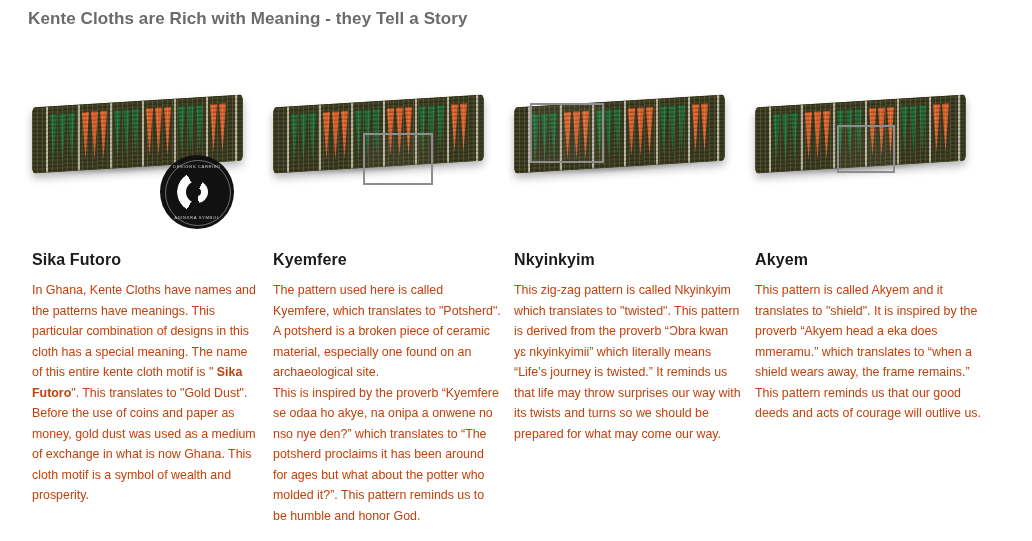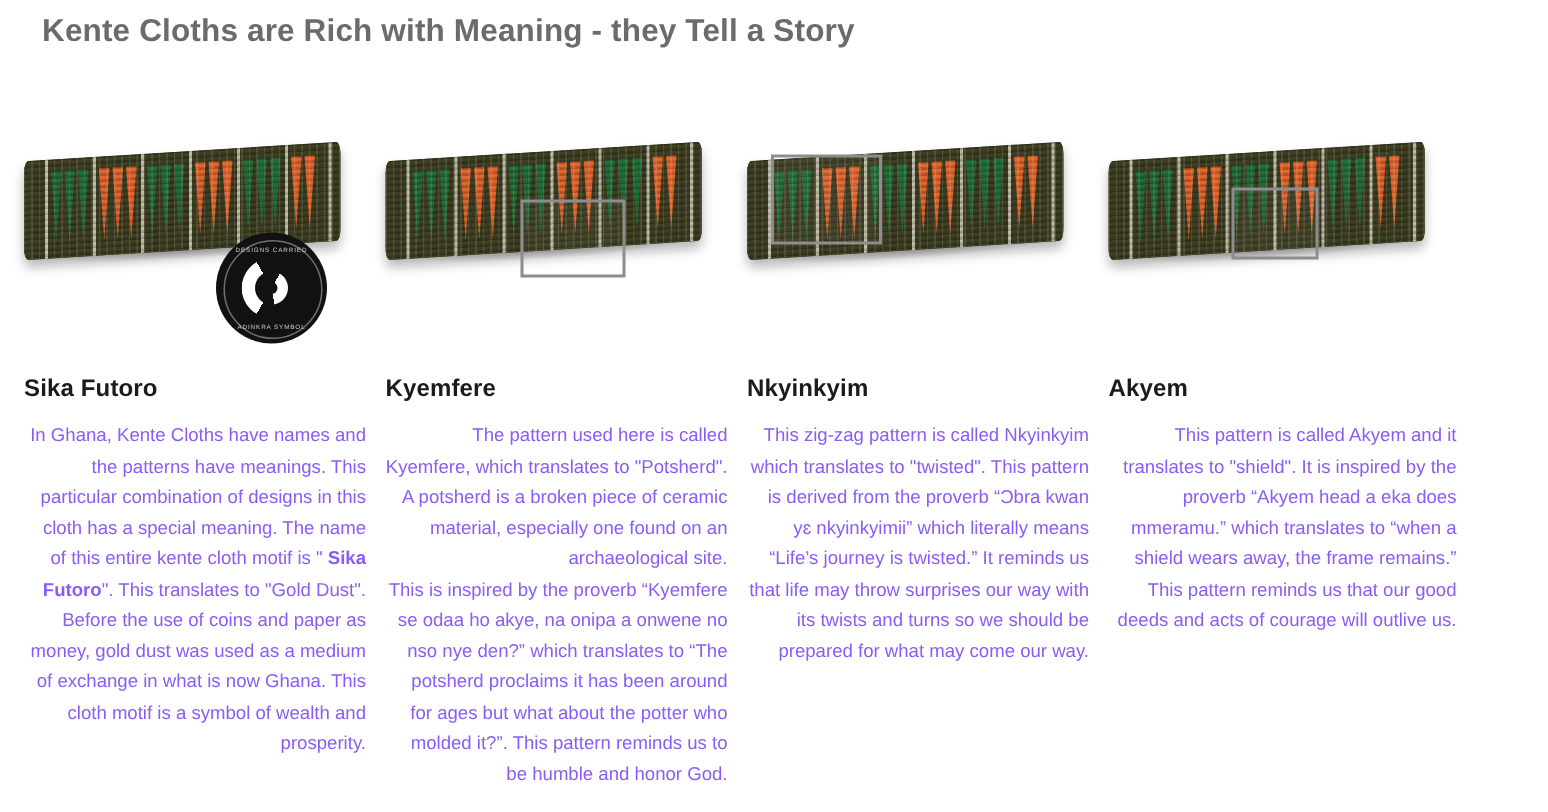--- a/index.html
+++ b/index.html
@@ -12,38 +12,38 @@
     height: 541px;
     font-family: "Liberation Sans", sans-serif;
     color: #222222;
     overflow: hidden;
     position: relative;
   }
   .page-title {
     position: absolute;
     left: 28px;
     top: 9px;
-    font-size: 21px;
+    font-size: 17px;
     font-weight: bold;
     color: #6b6b6b;
     letter-spacing: 0.1px;
   }
   .columns {
     position: absolute;
     left: 0;
     top: 95px;
     width: 1032px;
     display: flex;
     flex-direction: row;
   }
   .col {
     width: 241px;
     position: relative;
   }
-  .col:first-child { margin-left: 16px; }
+  .col:first-child { margin-left: 32px; }
   .cloth-wrap {
     position: relative;
     width: 211px;
     height: 140px;
   }
   
   .cloth {
     position: absolute;
     left: 0;
     top: 6px;
@@ -141,23 +141,22 @@
     margin-top: 16px;
     font-size: 16px;
     font-weight: bold;
     color: #1b1b1b;
     letter-spacing: 0.1px;
   }
   .card-body {
     margin-top: 11px;
     font-size: 12.4px;
     line-height: 20.5px;
-    color: #8b5cf6;
+    color: #c2410c;
     width: 228px;
-    text-align: right;
   }
   .card-body b { font-weight: bold; }
   .col-4 .card-body { width: 232px; }
 </style>
 </head>
 <body>
 
 <div class="page-title">Kente Cloths are Rich with Meaning - they Tell a Story</div>
 
 <div class="columns" id="columns">

